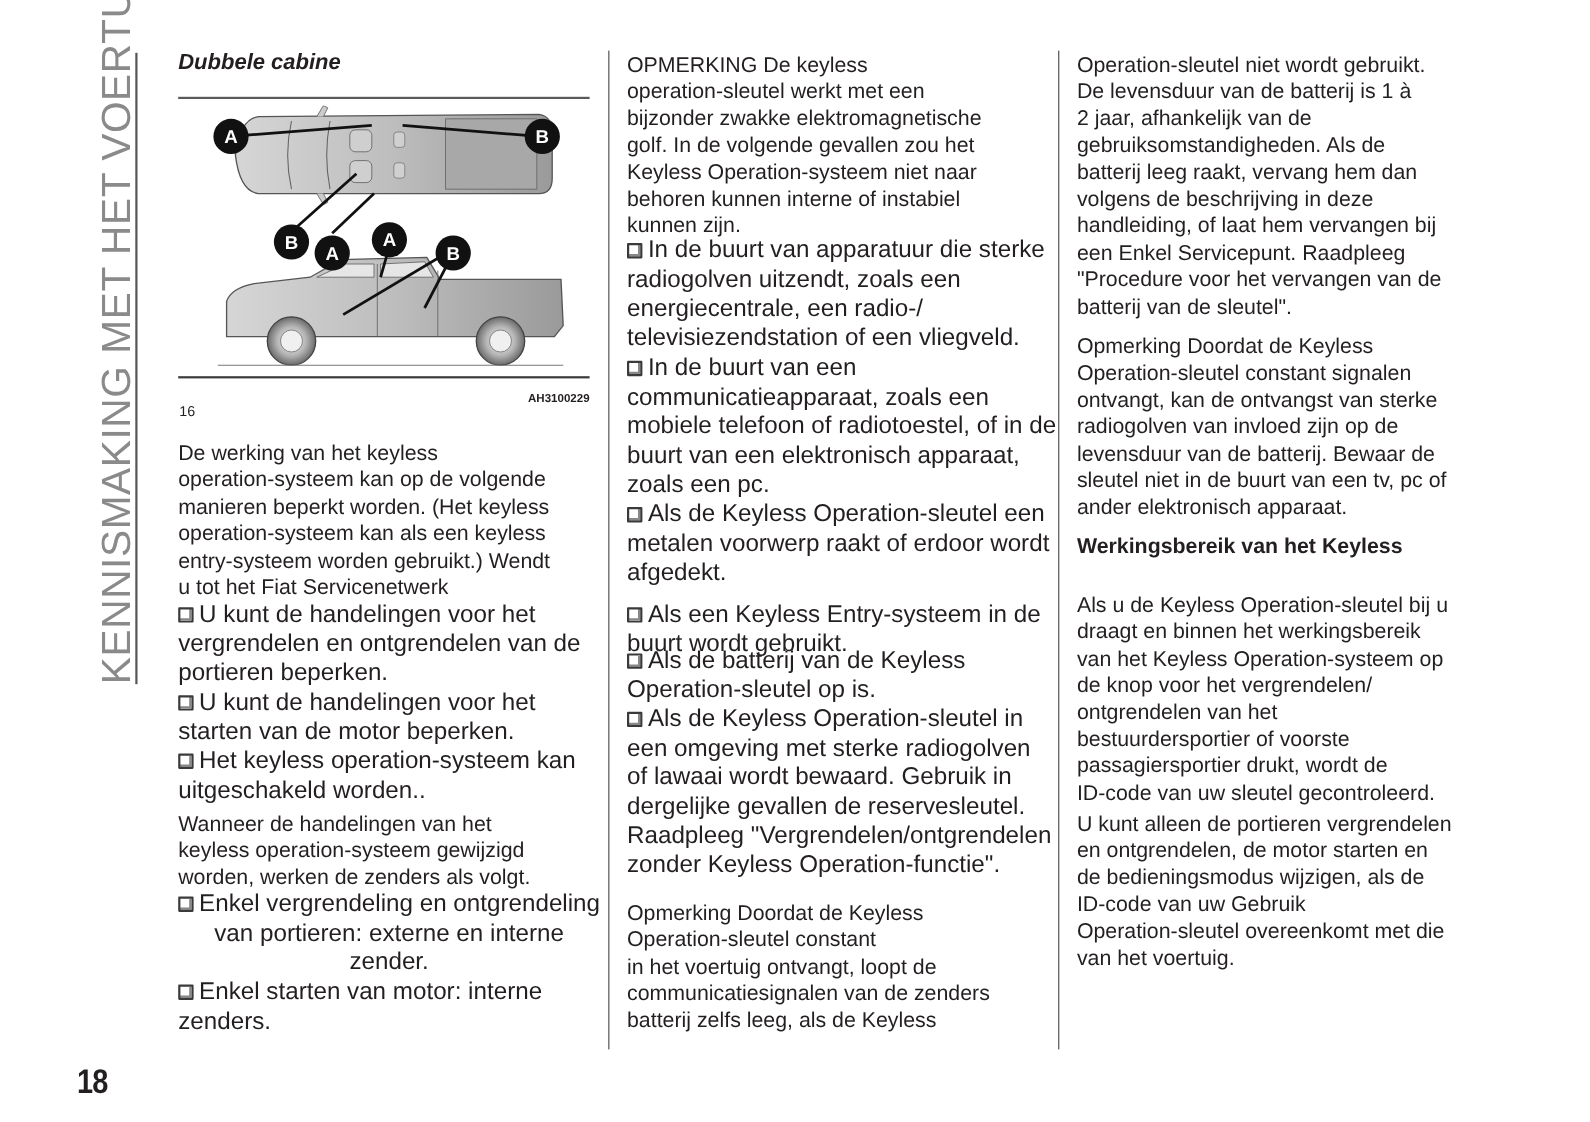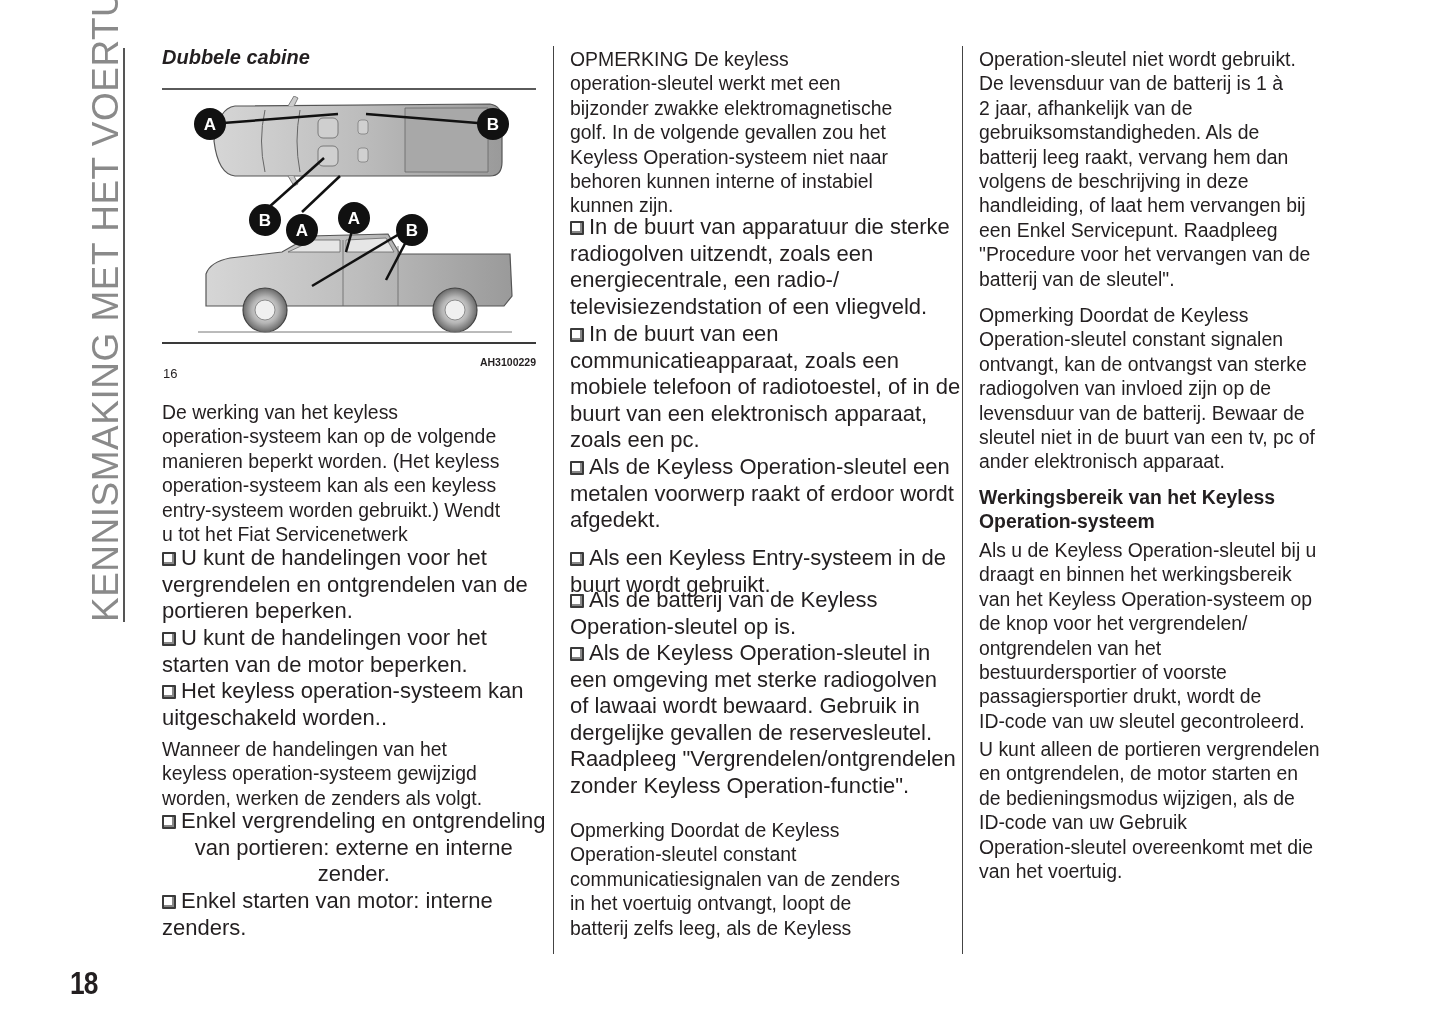--- a/index.html
+++ b/index.html
@@ -212,22 +212,22 @@
     <div><span class="bx"></span><span>Als de Keyless Operation-sleutel in</span></div>
     <div>een omgeving met sterke radiogolven</div>
       <div>of lawaai wordt bewaard. Gebruik in</div>
     <div>dergelijke gevallen de reservesleutel.</div>
       <div>Raadpleeg "Vergrendelen/ontgrendelen</div>
     <div>zonder Keyless Operation-functie".</div>
   </div>
   <div class="p" style="left:570px;top:818px;">
     <div>Opmerking  Doordat de Keyless</div>
       <div>Operation-sleutel constant</div>
-      <div>communicatiesignalen van de zenders</div>
-    <div>in het voertuig ontvangt, loopt de</div>
+      <div>in het voertuig ontvangt, loopt de</div>
+    <div>communicatiesignalen van de zenders</div>
       <div>batterij zelfs leeg, als de Keyless</div>
   </div>
 </div>
 
 <div>
   <div class="p" style="left:979px;top:47px;">
     <div>Operation-sleutel niet wordt gebruikt.</div>
       <div>De levensduur van de batterij is 1 à</div>
       <div>2 jaar, afhankelijk van de</div>
     <div>gebruiksomstandigheden. Als de</div>
@@ -242,21 +242,20 @@
     <div>Opmerking  Doordat de Keyless</div>
       <div>Operation-sleutel constant signalen</div>
       <div>ontvangt, kan de ontvangst van sterke</div>
     <div>radiogolven van invloed zijn op de</div>
       <div>levensduur van de batterij. Bewaar de</div>
       <div>sleutel niet in de buurt van een tv, pc of</div>
     <div>ander elektronisch apparaat.</div>
   </div>
   <div class="h" style="left:979px;top:485px;">
     <div>Werkingsbereik van het Keyless</div>
-      <div>Operation-systeem</div>
   </div>
   <div class="p" style="left:979px;top:538px;">
     <div>Als u de Keyless Operation-sleutel bij u</div>
       <div>draagt en binnen het werkingsbereik</div>
       <div>van het Keyless Operation-systeem op</div>
     <div>de knop voor het vergrendelen/</div>
       <div>ontgrendelen van het</div>
       <div>bestuurdersportier of voorste</div>
     <div>passagiersportier drukt, wordt de</div>
       <div>ID-code van uw sleutel gecontroleerd.</div>

